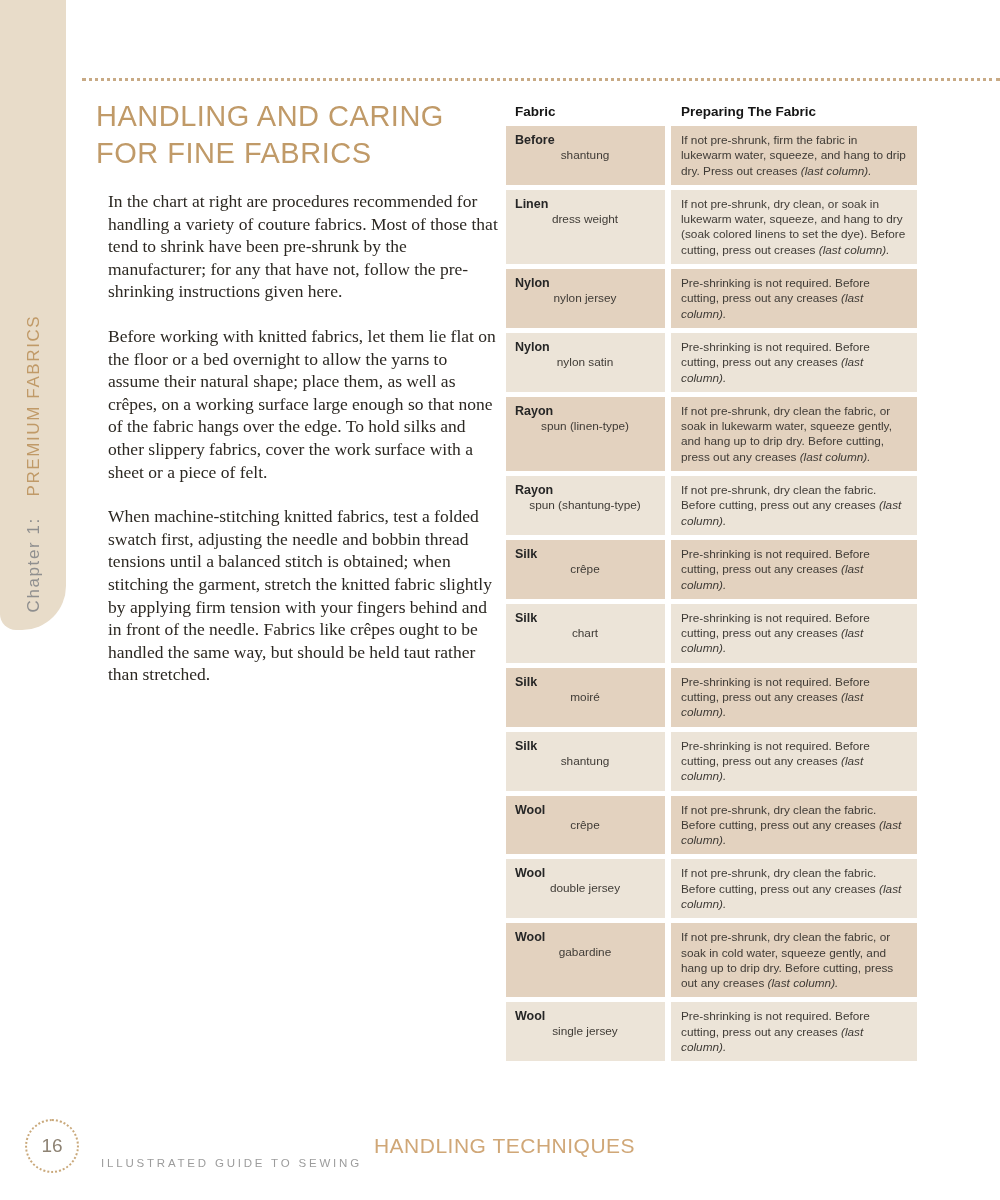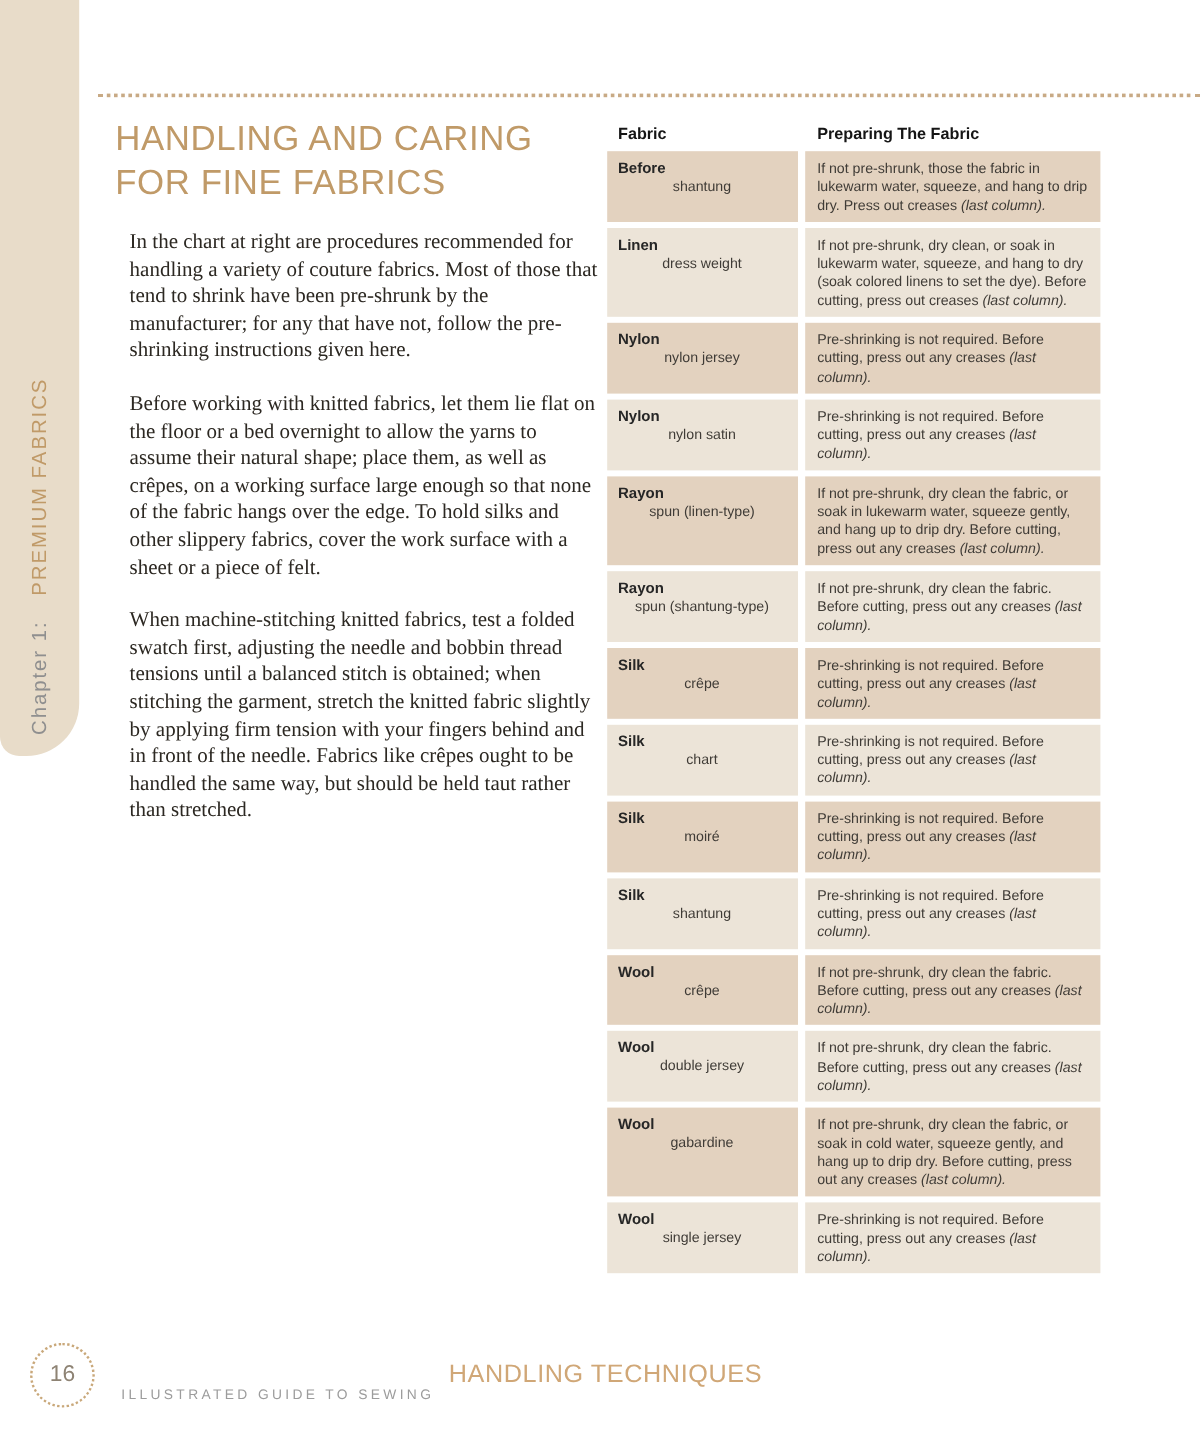--- a/index.html
+++ b/index.html
@@ -97,21 +97,21 @@
       <div class="th th-fabric">Fabric</div>
       <div class="th th-prep">Preparing The Fabric</div>
     </div>
     <div id="table-body">
   <div class="trow row-dark">
     <div class="cell cell-fabric">
       <span class="fab-name">Before</span>
       <span class="fab-variant">shantung</span>
     </div>
     <div class="cell cell-prep">
-      <span class="prep-text">If not pre-shrunk, those the fabric in lukewarm water, squeeze, and hang to drip dry. Press out creases</span>
+      <span class="prep-text">If not pre-shrunk, firm the fabric in lukewarm water, squeeze, and hang to drip dry. Press out creases</span>
       <span class="prep-note">(last column).</span>
     </div>
   </div>
 
   <div class="trow row-light">
     <div class="cell cell-fabric">
       <span class="fab-name">Linen</span>
       <span class="fab-variant">dress weight</span>
     </div>
     <div class="cell cell-prep">

